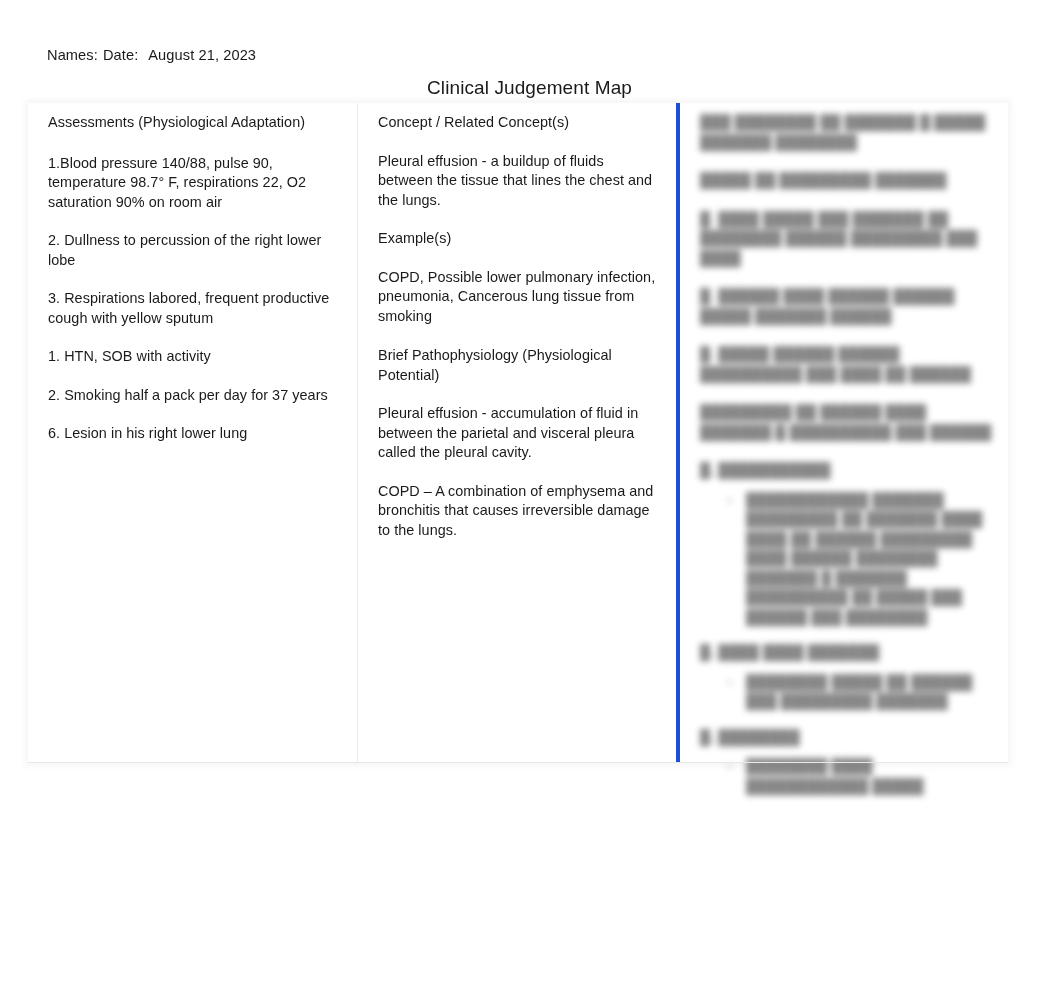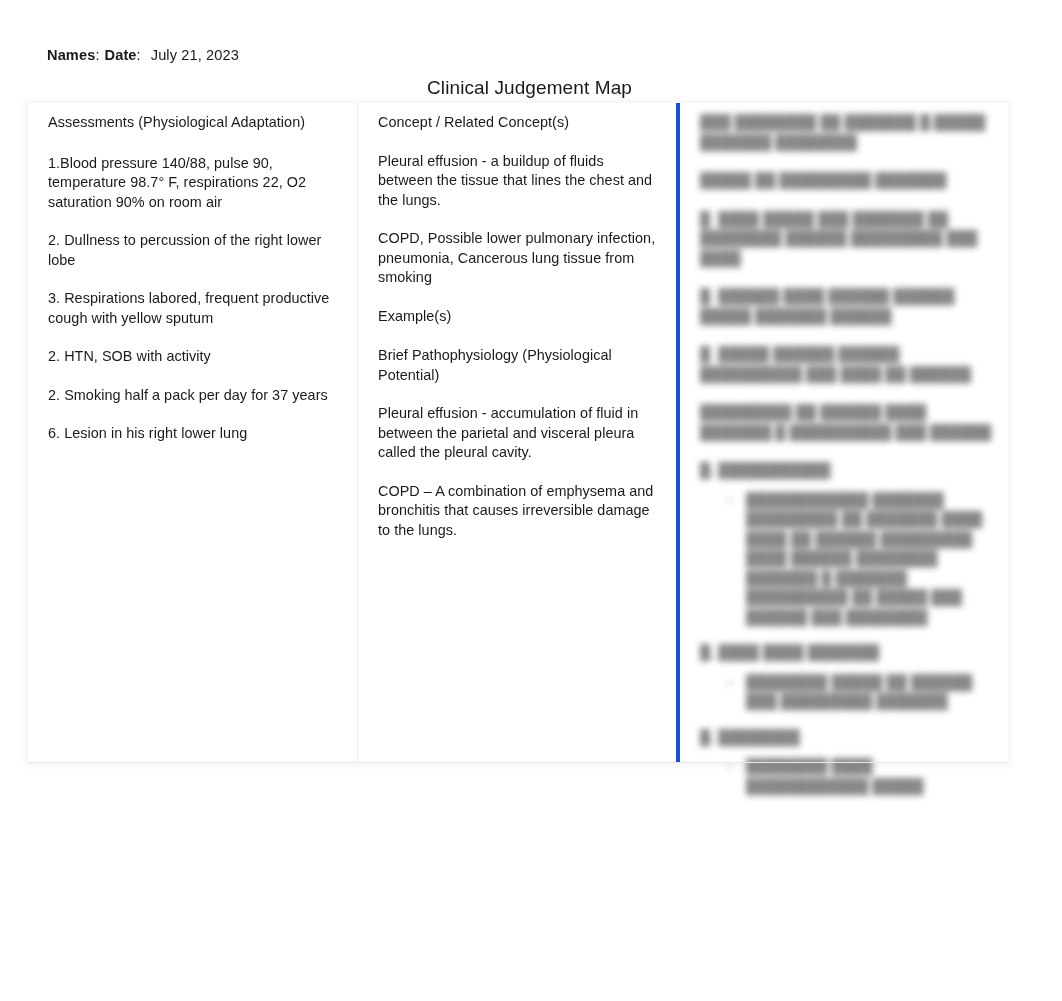--- a/index.html
+++ b/index.html
@@ -27,21 +27,21 @@
   
   .names-line {
     position: absolute;
     left: 47px;
     top: 45px;
     font-size: 14.6px;
     line-height: 20px;
     white-space: nowrap;
     letter-spacing: 0.1px;
   }
-  .names-line .b { font-weight: bold; text-align: center; }
+  .names-line .b { font-weight: normal; text-align: center; }
   .names-line .sp { display: inline-block; width: 5px; }
 
   .doc-title {
     position: absolute;
     left: 427px;
     top: 78px;
     font-size: 19px;
     line-height: 20px;
     white-space: nowrap;
     letter-spacing: 0.1px;
@@ -130,45 +130,45 @@
     font-size: 11px;
   }
   .redacted .r-last { margin-bottom: 0; }
 </style>
 </head>
 <body>
 
 <div class="page">
 
   <div class="names-line">
-    <span class="b">Names</span><span>:</span><span class="sp"></span><span class="b">Date</span><span>:</span><span class="sp"></span><span class="sp"></span><span>July 21, 2023</span>
+    <span class="b">Names</span><span>:</span><span class="sp"></span><span class="b">Date</span><span>:</span><span class="sp"></span><span class="sp"></span><span>August 21, 2023</span>
   </div>
 
   <div class="doc-title">Clinical Judgement Map</div>
 
   <div class="cjm-table">
 
     <div class="col col-left">
       <div class="cell-text">
         <p class="heading">Assessments (Physiological Adaptation)</p>
         <p>1.Blood pressure 140/88, pulse 90, temperature 98.7° F, respirations 22, O2 saturation 90% on room air</p>
         <p>2. Dullness to percussion of the right lower lobe</p>
         <p>3. Respirations labored, frequent productive cough with yellow sputum</p>
-        <p>2. HTN, SOB with activity</p>
+        <p>1. HTN, SOB with activity</p>
         <p>2. Smoking half a pack per day for 37 years</p>
         <p>6. Lesion in his right lower lung</p>
       </div>
     </div>
 
     <div class="col col-middle">
       <div class="cell-text">
         <p class="heading">Concept / Related Concept(s)</p>
         <p>Pleural effusion - a buildup of fluids between the tissue that lines the chest and the lungs.</p>
+        <p>Example(s)</p>
         <p>COPD, Possible lower pulmonary infection, pneumonia, Cancerous lung tissue from smoking</p>
-        <p>Example(s)</p>
         <p class="heading section-gap">Brief Pathophysiology (Physiological Potential)</p>
         <p>Pleural effusion - accumulation of fluid in between the parietal and visceral pleura called the pleural cavity.</p>
         <p>COPD – A combination of emphysema and bronchitis that causes irreversible damage to the lungs.</p>
       </div>
     </div>
 
     <div class="col col-right">
       <div class="redacted">
         <p class="r-head">███ ████████ ██ ███████ █ █████ ███████ ████████</p>
         <p class="r-head">█████ ██ █████████ ███████</p>

